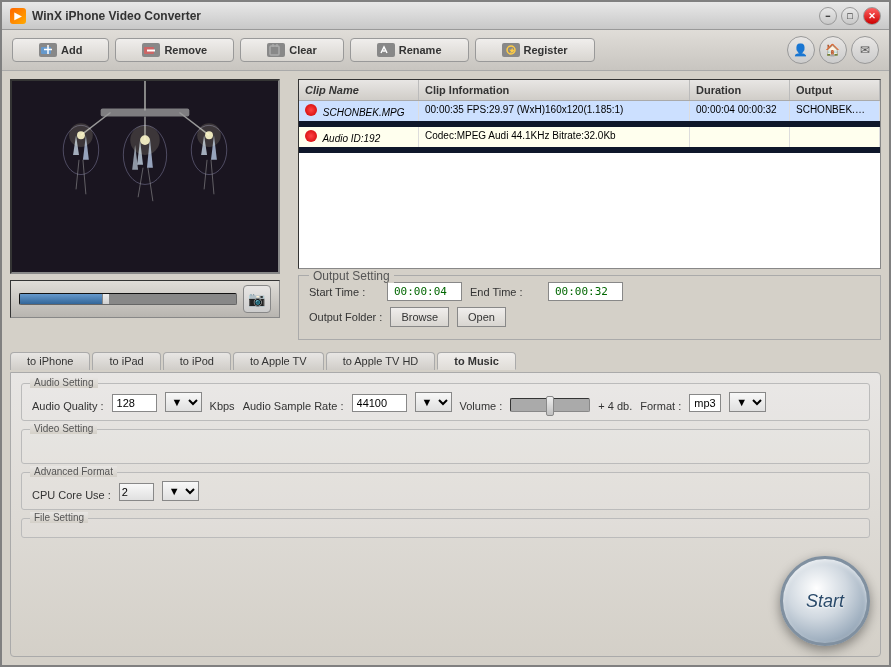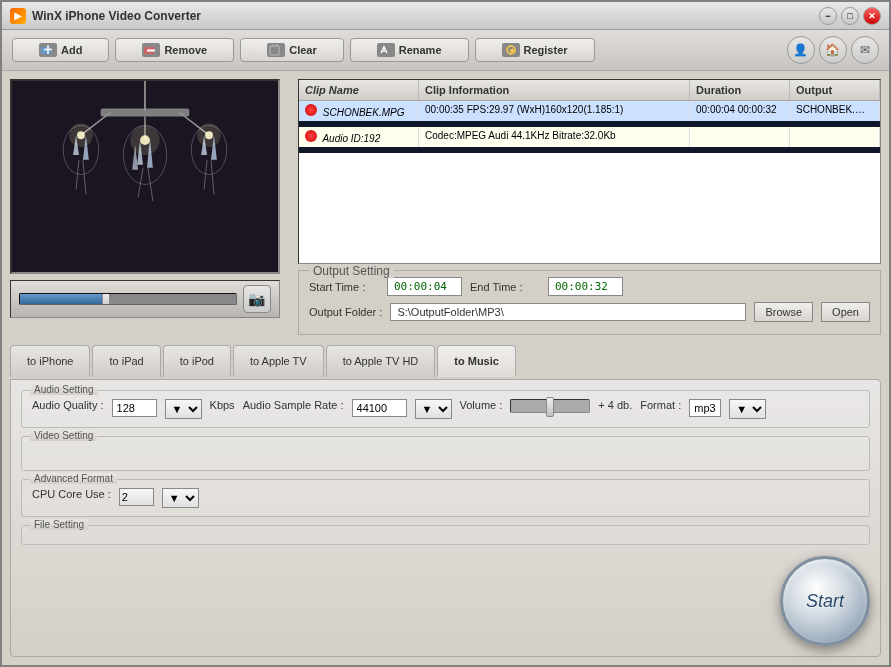--- a/index.html
+++ b/index.html
@@ -302,21 +302,21 @@
       margin: 2px 0;
     }
     .tabs-container {
       display: flex;
       gap: 2px;
     }
     .tab {
       background: linear-gradient(to bottom, #e8e6e4, #d0cdc8);
       border: 1px solid #aaa;
       border-bottom: none;
-      padding: 9px 16px;
+      padding: 2px 16px;
       cursor: pointer;
       font-size: 11px;
       color: #333;
       border-radius: 4px 4px 0 0;
     }
     .tab.active {
       background: linear-gradient(to bottom, #f0eeec, #e0ddd8);
       border-bottom: 1px solid #e0ddd8;
       font-weight: bold;
     }
@@ -343,21 +343,21 @@
       position: absolute;
       top: -7px;
       left: 8px;
       background: linear-gradient(to bottom, #e8e6e4, #d4d0c8);
       padding: 0 4px;
       font-size: 10px;
       color: #555;
     }
     .settings-row {
       display: flex;
-      align-items: flex-start;
+      align-items: flex-end;
       gap: 8px;
     }
     .settings-label {
       font-size: 11px;
       color: #333;
     }
     .settings-input {
       background: white;
       border: 1px solid #888;
       padding: 2px 4px;
@@ -584,21 +584,20 @@
       <div class="output-settings">
         <span class="section-title">Output Setting</span>
         <div class="output-row">
           <span class="output-label">Start Time :</span>
           <input class="time-input" type="text" value="00:00:04" style="">
           <span class="output-label">End Time :</span>
           <input class="time-input" type="text" value="00:00:32" style="">
         </div>
         <div class="output-row">
           <span class="output-label">Output Folder :</span>
-          <input class="folder-input" type="text" value="S:\OutputFolder\MP3\" style="">
           <button class="action-btn">Browse</button>
           <button class="action-btn">Open</button>
         </div>
       </div>
     </div>
   </div>
 
   <div class="tabs-section">
     <div class="tabs-container">
       <div class="tab">

